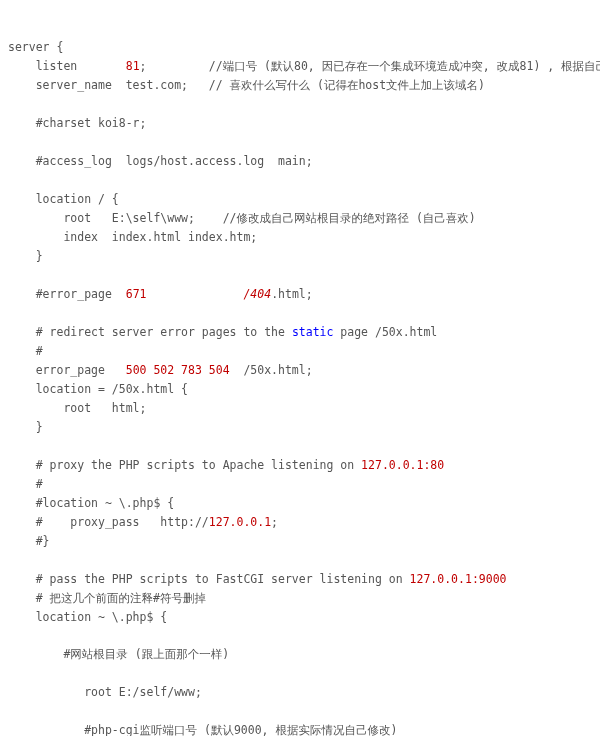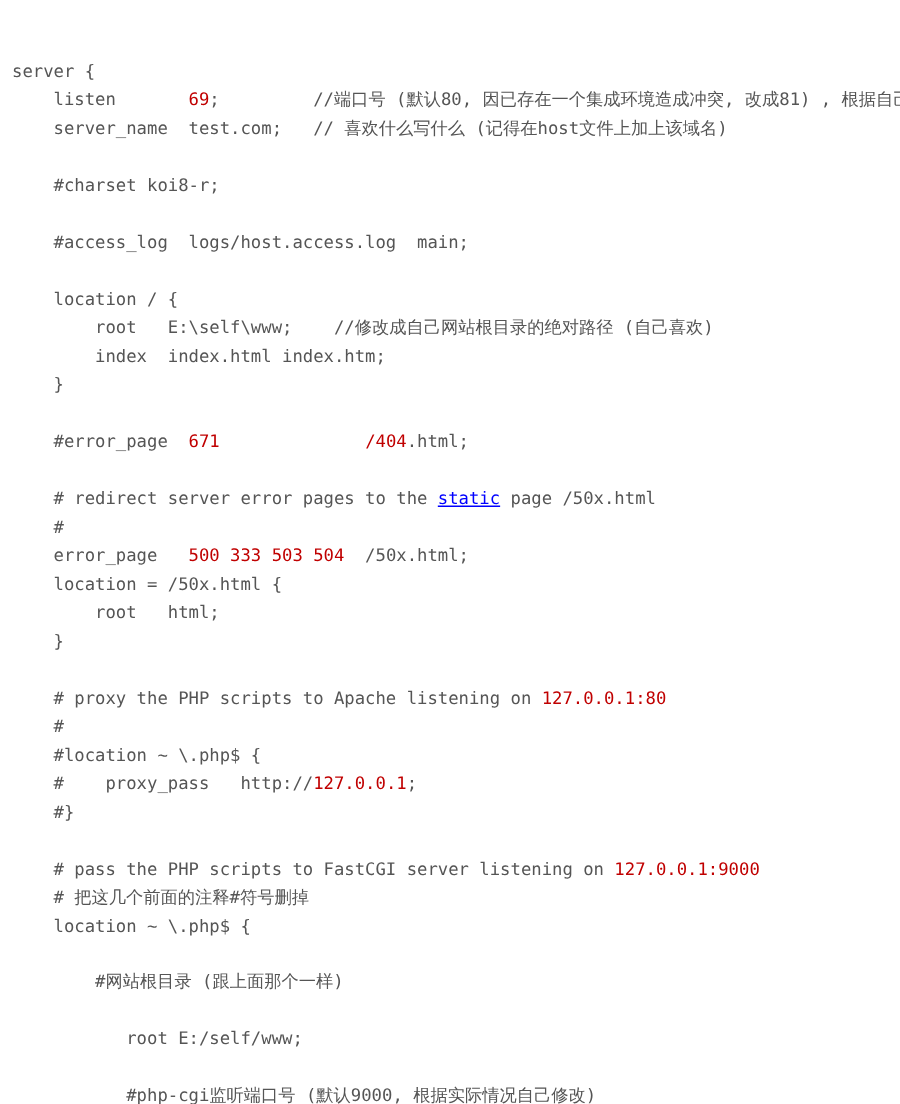--- a/index.html
+++ b/index.html
@@ -6,45 +6,45 @@
     margin: 0;
     padding: 8px;
     background: #ffffff;
     font-family: "Consolas", "Courier New", monospace;
     font-size: 11.5px;
     line-height: 1.65;
     color: #555555;
     white-space: pre;
     overflow-x: hidden;
   }
-  .kw   { color: #0000ff; text-decoration: underline; }  
+  .kw   { color: #0000ff; }  
   .ip   { color: #c00000; }  
   .num  { color: #c00000; }  
-  .file { color: #c00000; }  
+  .file { color: #c00000; font-style: italic; }  
 </style>
 </head>
 <body>
 <pre id="code">server {
-    listen       <span class="num">69</span>;         //端口号 (默认80, 因已存在一个集成环境造成冲突, 改成81) , 根据自己需要修改
+    listen       <span class="num">81</span>;         //端口号 (默认80, 因已存在一个集成环境造成冲突, 改成81) , 根据自己需要修改
     server_name  test.com;   // 喜欢什么写什么 (记得在host文件上加上该域名)
 
     #charset koi8-r;
 
     #access_log  logs/host.access.log  main;
 
     location / {
         root   E:\self\www;    //修改成自己网站根目录的绝对路径 (自己喜欢)
         index  index.html index.htm;
     }
 
     #error_page  <span class="num">671</span>              <span class="file">/404</span>.html;
 
     # redirect server error pages to the <span class="kw">static</span> page /50x.html
     #
-    error_page   <span class="num">500 333 503 504</span>  /50x.html;
+    error_page   <span class="num">500 502 783 504</span>  /50x.html;
     location = /50x.html {
         root   html;
     }
 
     # proxy the PHP scripts to Apache listening on <span class="ip">127.0.0.1:80</span>
     #
     #location ~ \.php$ {
     #    proxy_pass   http://<span class="ip">127.0.0.1</span>;
     #}
 

